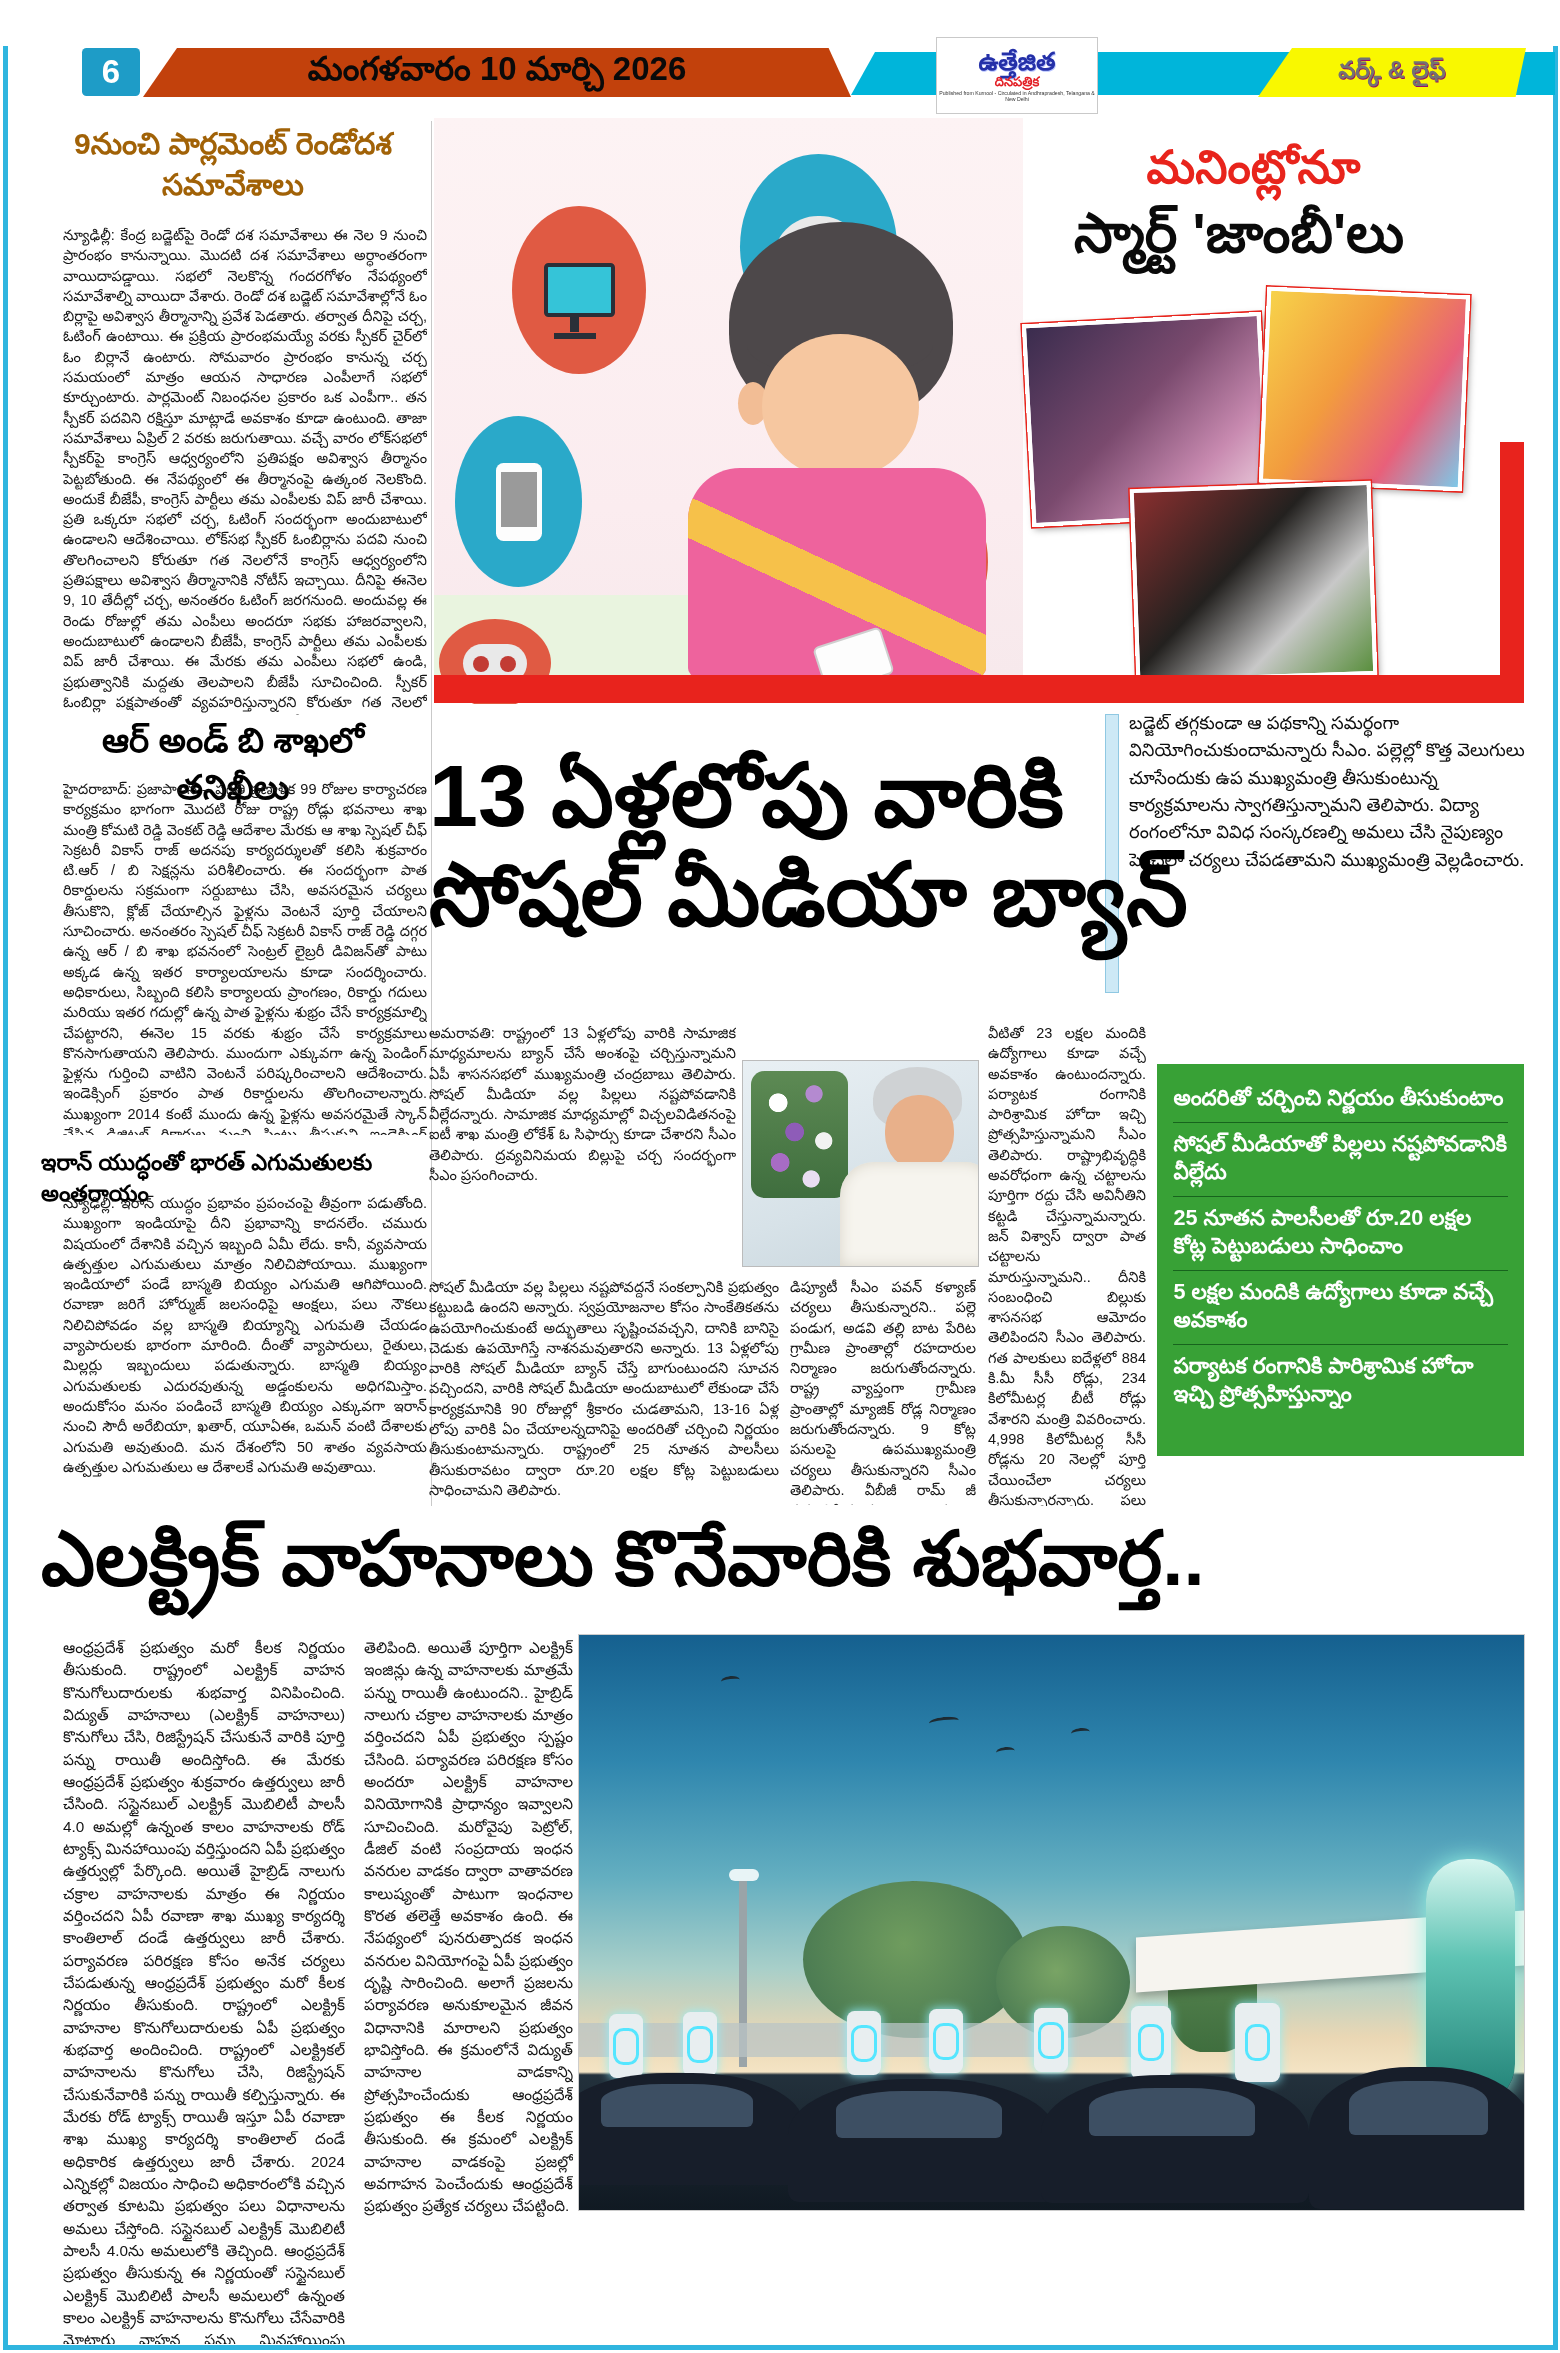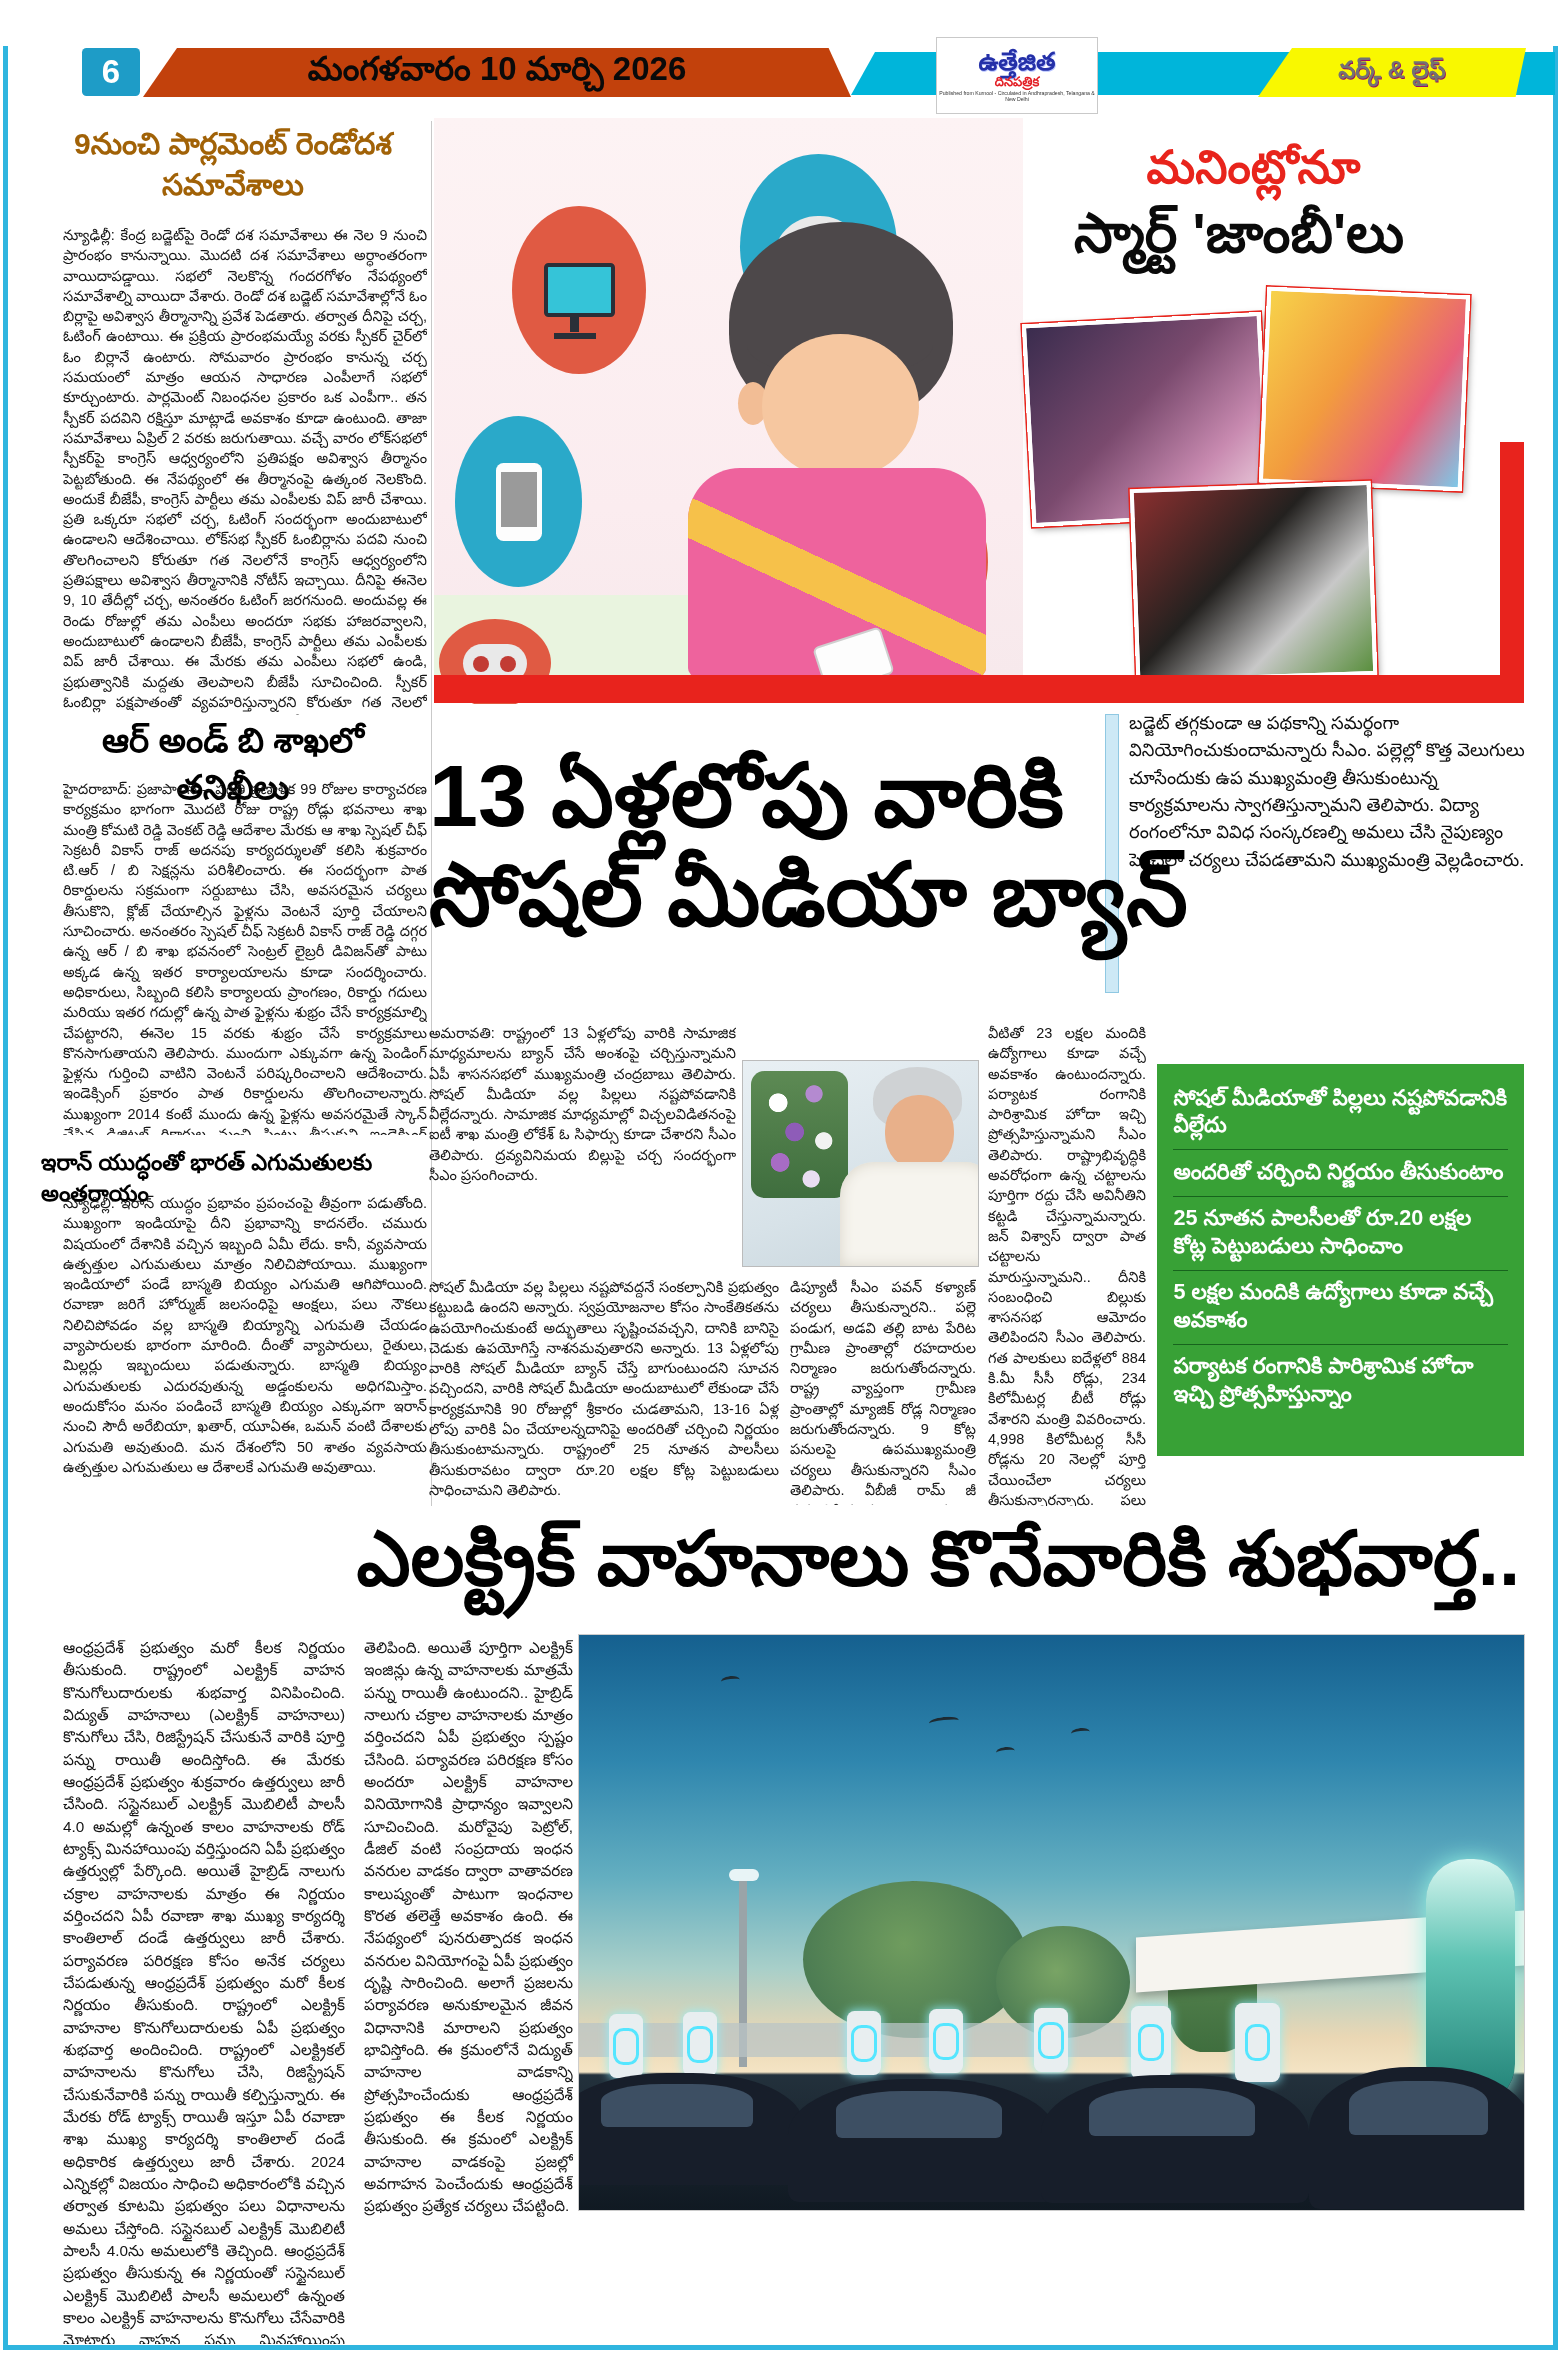--- a/index.html
+++ b/index.html
@@ -84,21 +84,21 @@
   .cmphoto .faceg{position:absolute;left:142px;top:34px;width:69px;height:75px;background:#e8b08a;border-radius:48%;}
   .cmphoto .shirt{position:absolute;left:97px;top:101px;width:149px;height:104px;background:#f6f4ee;
            border-radius:34px 22.4px 0 0;box-shadow:inset 0 0 13.4px #d8d4c8;}
   .mcol{font-size:14.5px;line-height:1.40;text-align:justify;color:#141414;overflow:hidden;position:absolute;}
   .greenbox{left:1157px;top:1064px;width:367px;height:392px;background:#38a136;padding:12px 16.4px;box-sizing:border-box;}
   .greenbox ul{list-style:none;margin:0;padding:0;}
   .greenbox li{font-size:21.6px;font-weight:bold;color:#ffffff;line-height:1.28;
                padding:7.5px 0 10.4px 0;border-bottom:1.5px solid #17641d;}
   .greenbox li:last-child{border-bottom:none;}
   
-  .evh{left:41px;top:1515px;width:1479px;text-align:right;font-size:76px;font-weight:800;color:#000;white-space:nowrap;}
+  .evh{left:41px;top:1515px;width:1479px;text-align:left;font-size:76px;font-weight:800;color:#000;white-space:nowrap;}
   .evcol{font-size:15.3px;line-height:1.46;text-align:justify;color:#141414;overflow:hidden;position:absolute;}
   .evimg{left:578px;top:1634px;width:945px;height:575px;overflow:hidden;border:0.7px solid #ccc;
          background:linear-gradient(180deg,#15608f 0%,#2f86ae 22%,#63aec0 42%,#a8cfc9 58%,#ead7b4 70%,#f4e4c4 76%,#23313c 76.5%,#101922 100%);}
   .canopy{position:absolute;right:0;top:289px;width:388px;height:55px;background:#f6f4ef;
           transform:skewY(-4deg);box-shadow:0 4.5px 9px rgba(0,0,0,.25);}
   .bigcharger{position:absolute;right:9px;top:224px;width:89px;height:246px;border-radius:41px;
           background:linear-gradient(180deg,#d8f6f0,#5fc4b4 40%,#1f7f74);box-shadow:0 0 22.4px #8ff0e0;}
   .tree{position:absolute;border-radius:50%;}
   .wallband{position:absolute;left:0;top:388px;width:566px;height:34px;background:#b9c4c6;opacity:.75;}
   .post{position:absolute;width:34px;height:64px;background:#e8eef0;border-radius:7.5px;
@@ -214,22 +214,22 @@
     <div class="shirt"></div>
   </div>
 
   <div class="mcol" style="left:429px;top:1023px;width:307px;height:246px;">అమరావతి: రాష్ట్రంలో 13 ఏళ్లలోపు వారికి సామాజిక మాధ్యమాలను బ్యాన్ చేసే అంశంపై చర్చిస్తున్నామని ఏపీ శాసనసభలో ముఖ్యమంత్రి చంద్రబాబు తెలిపారు. సోషల్ మీడియా వల్ల పిల్లలు నష్టపోవడానికి వీల్లేదన్నారు. సామాజిక మాధ్యమాల్లో విచ్చలవిడితనంపై ఐటీ శాఖ మంత్రి లోకేశ్ ఓ సిఫార్సు కూడా చేశారని సీఎం తెలిపారు. ద్రవ్యవినిమయ బిల్లుపై చర్చ సందర్భంగా సీఎం ప్రసంగించారు.</div>
   <div class="mcol" style="left:988px;top:1023px;width:158px;height:483px;">వీటితో 23 లక్షల మందికి ఉద్యోగాలు కూడా వచ్చే అవకాశం ఉంటుందన్నారు. పర్యాటక రంగానికి పారిశ్రామిక హోదా ఇచ్చి ప్రోత్సహిస్తున్నామని సీఎం తెలిపారు. రాష్ట్రాభివృద్ధికి అవరోధంగా ఉన్న చట్టాలను పూర్తిగా రద్దు చేసి అవినీతిని కట్టడి చేస్తున్నామన్నారు. జన్ విశ్వాస్ ద్వారా పాత చట్టాలను మారుస్తున్నామని.. దీనికి సంబంధించి బిల్లుకు శాసనసభ ఆమోదం తెలిపిందని సీఎం తెలిపారు. గత పాలకులు ఐదేళ్లలో 884 కి.మీ సీసీ రోడ్లు, 234 కిలోమీటర్ల బీటీ రోడ్లు వేశారని మంత్రి వివరించారు. 4,998 కిలోమీటర్ల సీసీ రోడ్లను 20 నెలల్లో పూర్తి చేయించేలా చర్యలు తీసుకున్నారన్నారు. పలు గ్రామీణ, గిరిజన ప్రాంతాల్లో</div>
   <div class="mcol" style="left:429px;top:1277px;width:350px;height:228px;">సోషల్ మీడియా వల్ల పిల్లలు నష్టపోవద్దనే సంకల్పానికి ప్రభుత్వం కట్టుబడి ఉందని అన్నారు. స్వప్రయోజనాల కోసం సాంకేతికతను ఉపయోగించుకుంటే అద్భుతాలు సృష్టించవచ్చని, దానికి బానిసై చెడుకు ఉపయోగిస్తే నాశనమవుతారని అన్నారు. 13 ఏళ్లలోపు వారికి సోషల్ మీడియా బ్యాన్ చేస్తే బాగుంటుందని సూచన వచ్చిందని, వారికి సోషల్ మీడియా అందుబాటులో లేకుండా చేసే కార్యక్రమానికి 90 రోజుల్లో శ్రీకారం చుడతామని, 13-16 ఏళ్ల లోపు వారికి ఏం చేయాలన్నదానిపై అందరితో చర్చించి నిర్ణయం తీసుకుంటామన్నారు. రాష్ట్రంలో 25 నూతన పాలసీలు తీసుకురావటం ద్వారా రూ.20 లక్షల కోట్ల పెట్టుబడులు సాధించామని తెలిపారు.</div>
   <div class="mcol" style="left:790px;top:1277px;width:186px;height:228px;">డిప్యూటీ సీఎం పవన్ కళ్యాణ్ చర్యలు తీసుకున్నారని.. పల్లె పండుగ, అడవి తల్లి బాట పేరిట గ్రామీణ ప్రాంతాల్లో రహదారుల నిర్మాణం జరుగుతోందన్నారు. రాష్ట్ర వ్యాప్తంగా గ్రామీణ ప్రాంతాల్లో మ్యాజిక్ రోడ్ల నిర్మాణం జరుగుతోందన్నారు. 9 కోట్ల పనులపై ఉపముఖ్యమంత్రి చర్యలు తీసుకున్నారని సీఎం తెలిపారు. వీబీజీ రామ్ జీ పథకానికి మార్పు జరిగించారు.</div>
 
   <div class="abs greenbox">
     <ul>
+      <li>అందరితో చర్చించి నిర్ణయం తీసుకుంటాం</li>
       <li>సోషల్ మీడియాతో పిల్లలు నష్టపోవడానికి వీల్లేదు</li>
-      <li>అందరితో చర్చించి నిర్ణయం తీసుకుంటాం</li>
       <li>25 నూతన పాలసీలతో రూ.20 లక్షల కోట్ల పెట్టుబడులు సాధించాం</li>
       <li>5 లక్షల మందికి ఉద్యోగాలు కూడా వచ్చే అవకాశం</li>
       <li>పర్యాటక రంగానికి పారిశ్రామిక హోదా ఇచ్చి ప్రోత్సహిస్తున్నాం</li>
     </ul>
   </div>
 
   <div class="abs evh">ఎలక్ట్రిక్ వాహనాలు కొనేవారికి శుభవార్త..</div>
   <div class="evcol" style="left:63px;top:1637px;width:282px;height:707px;">ఆంధ్రప్రదేశ్ ప్రభుత్వం మరో కీలక నిర్ణయం తీసుకుంది. రాష్ట్రంలో ఎలక్ట్రిక్ వాహన కొనుగోలుదారులకు శుభవార్త వినిపించింది. విద్యుత్ వాహనాలు (ఎలక్ట్రిక్ వాహనాలు) కొనుగోలు చేసి, రిజిస్ట్రేషన్ చేసుకునే వారికి పూర్తి పన్ను రాయితీ అందిస్తోంది. ఈ మేరకు ఆంధ్రప్రదేశ్ ప్రభుత్వం శుక్రవారం ఉత్తర్వులు జారీ చేసింది. సస్టైనబుల్ ఎలక్ట్రిక్ మొబిలిటీ పాలసీ 4.0 అమల్లో ఉన్నంత కాలం వాహనాలకు రోడ్ ట్యాక్స్ మినహాయింపు వర్తిస్తుందని ఏపీ ప్రభుత్వం ఉత్తర్వుల్లో పేర్కొంది. అయితే హైబ్రిడ్ నాలుగు చక్రాల వాహనాలకు మాత్రం ఈ నిర్ణయం వర్తించదని ఏపీ రవాణా శాఖ ముఖ్య కార్యదర్శి కాంతిలాల్ దండే ఉత్తర్వులు జారీ చేశారు. పర్యావరణ పరిరక్షణ కోసం అనేక చర్యలు చేపడుతున్న ఆంధ్రప్రదేశ్ ప్రభుత్వం మరో కీలక నిర్ణయం తీసుకుంది. రాష్ట్రంలో ఎలక్ట్రిక్ వాహనాల కొనుగోలుదారులకు ఏపీ ప్రభుత్వం శుభవార్త అందించింది. రాష్ట్రంలో ఎలక్ట్రికల్ వాహనాలను కొనుగోలు చేసి, రిజిస్ట్రేషన్ చేసుకునేవారికి పన్ను రాయితీ కల్పిస్తున్నారు. ఈ మేరకు రోడ్ ట్యాక్స్ రాయితీ ఇస్తూ ఏపీ రవాణా శాఖ ముఖ్య కార్యదర్శి కాంతిలాల్ దండే అధికారిక ఉత్తర్వులు జారీ చేశారు. 2024 ఎన్నికల్లో విజయం సాధించి అధికారంలోకి వచ్చిన తర్వాత కూటమి ప్రభుత్వం పలు విధానాలను అమలు చేస్తోంది. సస్టైనబుల్ ఎలక్ట్రిక్ మొబిలిటీ పాలసీ 4.0ను అమలులోకి తెచ్చింది. ఆంధ్రప్రదేశ్ ప్రభుత్వం తీసుకున్న ఈ నిర్ణయంతో సస్టైనబుల్ ఎలక్ట్రిక్ మొబిలిటీ పాలసీ అమలులో ఉన్నంత కాలం ఎలక్ట్రిక్ వాహనాలను కొనుగోలు చేసేవారికి మోటారు వాహన పన్ను మినహాయింపు ఉంటుంది. విద్యుత్ వాహనాల వినియోగాన్ని ప్రోత్సహించేలా ఏపీ ప్రభుత్వం ఈ నిర్ణయం తీసుకుంటున్నట్లు</div>
   <div class="evcol" style="left:364px;top:1637px;width:209px;height:707px;">తెలిపింది. అయితే పూర్తిగా ఎలక్ట్రిక్ ఇంజిన్లు ఉన్న వాహనాలకు మాత్రమే పన్ను రాయితీ ఉంటుందని.. హైబ్రిడ్ నాలుగు చక్రాల వాహనాలకు మాత్రం వర్తించదని ఏపీ ప్రభుత్వం స్పష్టం చేసింది. పర్యావరణ పరిరక్షణ కోసం అందరూ ఎలక్ట్రిక్ వాహనాల వినియోగానికి ప్రాధాన్యం ఇవ్వాలని సూచించింది. మరోవైపు పెట్రోల్, డీజిల్ వంటి సంప్రదాయ ఇంధన వనరుల వాడకం ద్వారా వాతావరణ కాలుష్యంతో పాటుగా ఇంధనాల కొరత తలెత్తే అవకాశం ఉంది. ఈ నేపథ్యంలో పునరుత్పాదక ఇంధన వనరుల వినియోగంపై ఏపీ ప్రభుత్వం దృష్టి సారించింది. అలాగే ప్రజలను పర్యావరణ అనుకూలమైన జీవన విధానానికి మారాలని ప్రభుత్వం భావిస్తోంది. ఈ క్రమంలోనే విద్యుత్ వాహనాల వాడకాన్ని ప్రోత్సహించేందుకు ఆంధ్రప్రదేశ్ ప్రభుత్వం ఈ కీలక నిర్ణయం తీసుకుంది. ఈ క్రమంలో ఎలక్ట్రిక్ వాహనాల వాడకంపై ప్రజల్లో అవగాహన పెంచేందుకు ఆంధ్రప్రదేశ్ ప్రభుత్వం ప్రత్యేక చర్యలు చేపట్టింది.</div>
 

